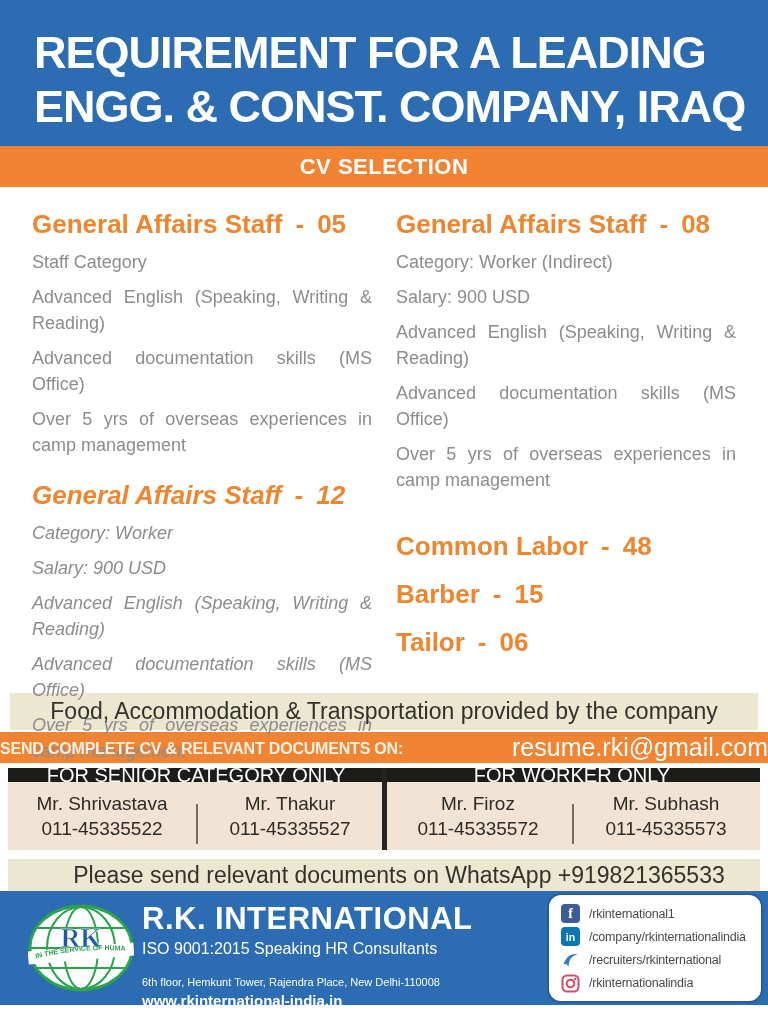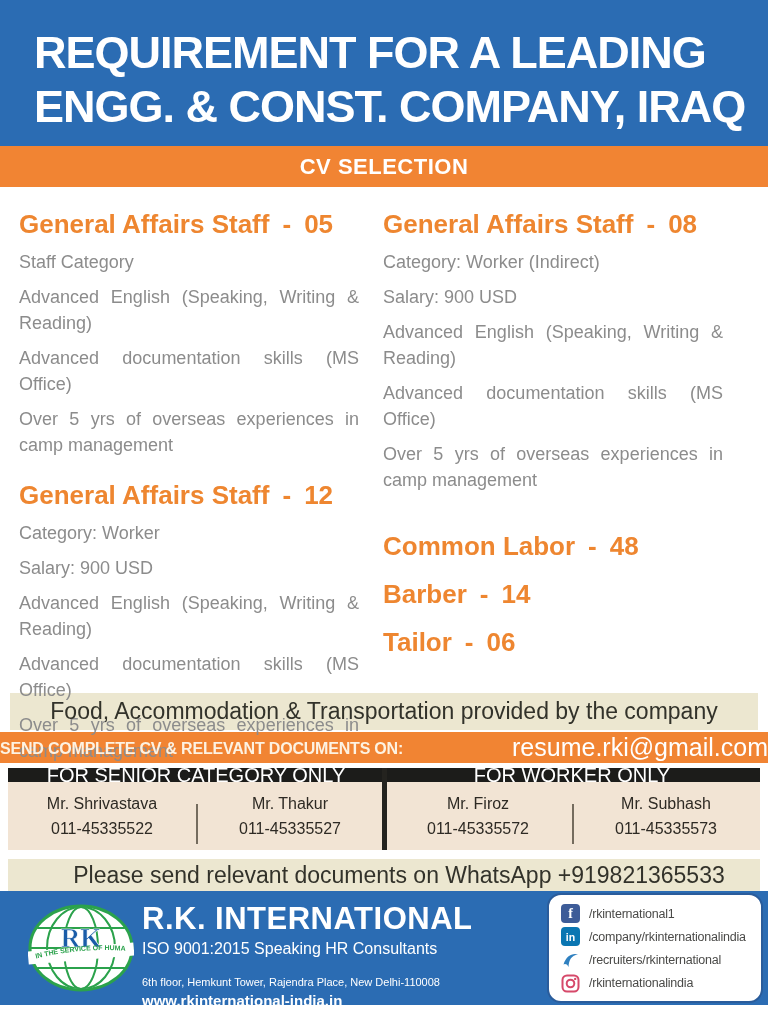--- a/index.html
+++ b/index.html
@@ -9,45 +9,45 @@
   
   .top-header { height: 146px; background: #2b6cb3; padding: 26px 0 0 34px; }
   .top-header h1 { color: #ffffff; font-size: 45px; line-height: 54px; font-weight: bold; letter-spacing: -1px; }
   .top-header h1 span { display: block; }
 
   
   .cv-banner { height: 41px; background: #f18433; display: flex; align-items: center; justify-content: center; }
   .cv-banner span { color: #ffffff; font-size: 22px; font-weight: bold; letter-spacing: .5px; }
 
   
-  .content { display: flex; gap: 24px; padding: 22px 19px 0; height: 506px; }
+  .content { display: flex; gap: 24px; padding: 22px 32px 0; height: 506px; }
   .col { width: 340px; }
   .job-title { color: #ee8630; font-size: 26px; font-weight: bold; margin-bottom: 9px; white-space: nowrap; }
   .job-title .dash { margin: 0 13px; }
   .detail { color: #8c8c8c; font-size: 18px; line-height: 26px; margin-bottom: 9px; text-align: justify; }
-  .job + .job { margin-top: 22px; }
+  .job + .job { margin-top: 22px; font-style: italic; }
   .simple-list { margin-top: 38px; }
   .simple-item { color: #ee8630; font-size: 26px; font-weight: bold; margin-bottom: 17px; }
   .simple-item .dash { margin: 0 13px; }
 
   
   .perks-bar { margin: 0 10px; height: 37px; background: #ece7d0; display: flex; align-items: center; justify-content: center; }
   .perks-bar span { color: #32322a; font-size: 23px; }
 
   
   .send-bar { margin-top: 2px; height: 31px; background: #f18433; display: flex; align-items: baseline; justify-content: space-between; gap: 10px; padding-top: 2px; }
   .send-label { color: #fdf2e2; font-size: 16px; font-weight: bold; letter-spacing: -.2px; align-self: center; }
   .send-email { color: #ffffff; font-size: 25px; line-height: 27px; }
 
   
   .contact-block { position: relative; margin: 5px 8px 0; }
   .contact-headers { display: flex; height: 14px; background: #1c1c1a; }
   .contact-headers .hdr { flex: 1; display: flex; align-items: center; justify-content: center; color: #ffffff; font-size: 20px; }
   .contact-cells { display: flex; height: 68px; background: #f2e4d4; align-items: center; }
-  .cell { width: 25%; text-align: center; color: #2e2a24; font-size: 16px; line-height: 25px; }
+  .cell { width: 25%; text-align: center; color: #2e2a24; font-size: 19px; line-height: 25px; }
   .cell-divider { position: absolute; top: 36px; bottom: 6px; width: 2px; background: #756c5e; }
   .cell-divider.d1 { left: 25%; }
   .cell-divider.d3 { left: 75%; }
   .center-divider { position: absolute; top: 0; bottom: 0; left: calc(50% - 2px); width: 5px; background: #24231f; }
 
   
   .whatsapp-bar { margin: 9px 8px 0; height: 32px; background: #ece7d0; display: flex; align-items: center; justify-content: center; }
   .whatsapp-bar span { color: #32322a; font-size: 23px; margin-left: 30px; }
 
   
@@ -109,21 +109,21 @@
         <h2 class="job-title"><span>General Affairs Staff</span><span class="dash">-</span><span>08</span></h2>
         <p class="detail">Category: Worker (Indirect)</p>
         <p class="detail">Salary: 900 USD</p>
         <p class="detail">Advanced English (Speaking, Writing &amp; Reading)</p>
         <p class="detail">Advanced documentation skills (MS Office)</p>
         <p class="detail">Over 5 yrs of overseas experiences in camp management</p>
       </div>
 
       <div class="simple-list">
         <div class="simple-item"><span>Common Labor</span><span class="dash">-</span><span>48</span></div>
-        <div class="simple-item"><span>Barber</span><span class="dash">-</span><span>14</span></div>
+        <div class="simple-item"><span>Barber</span><span class="dash">-</span><span>15</span></div>
         <div class="simple-item"><span>Tailor</span><span class="dash">-</span><span>06</span></div>
       </div>
 
     </div>
   </div>
 
   <div class="perks-bar">
     <span>Food, Accommodation &amp; Transportation provided by the company</span>
   </div>
 

